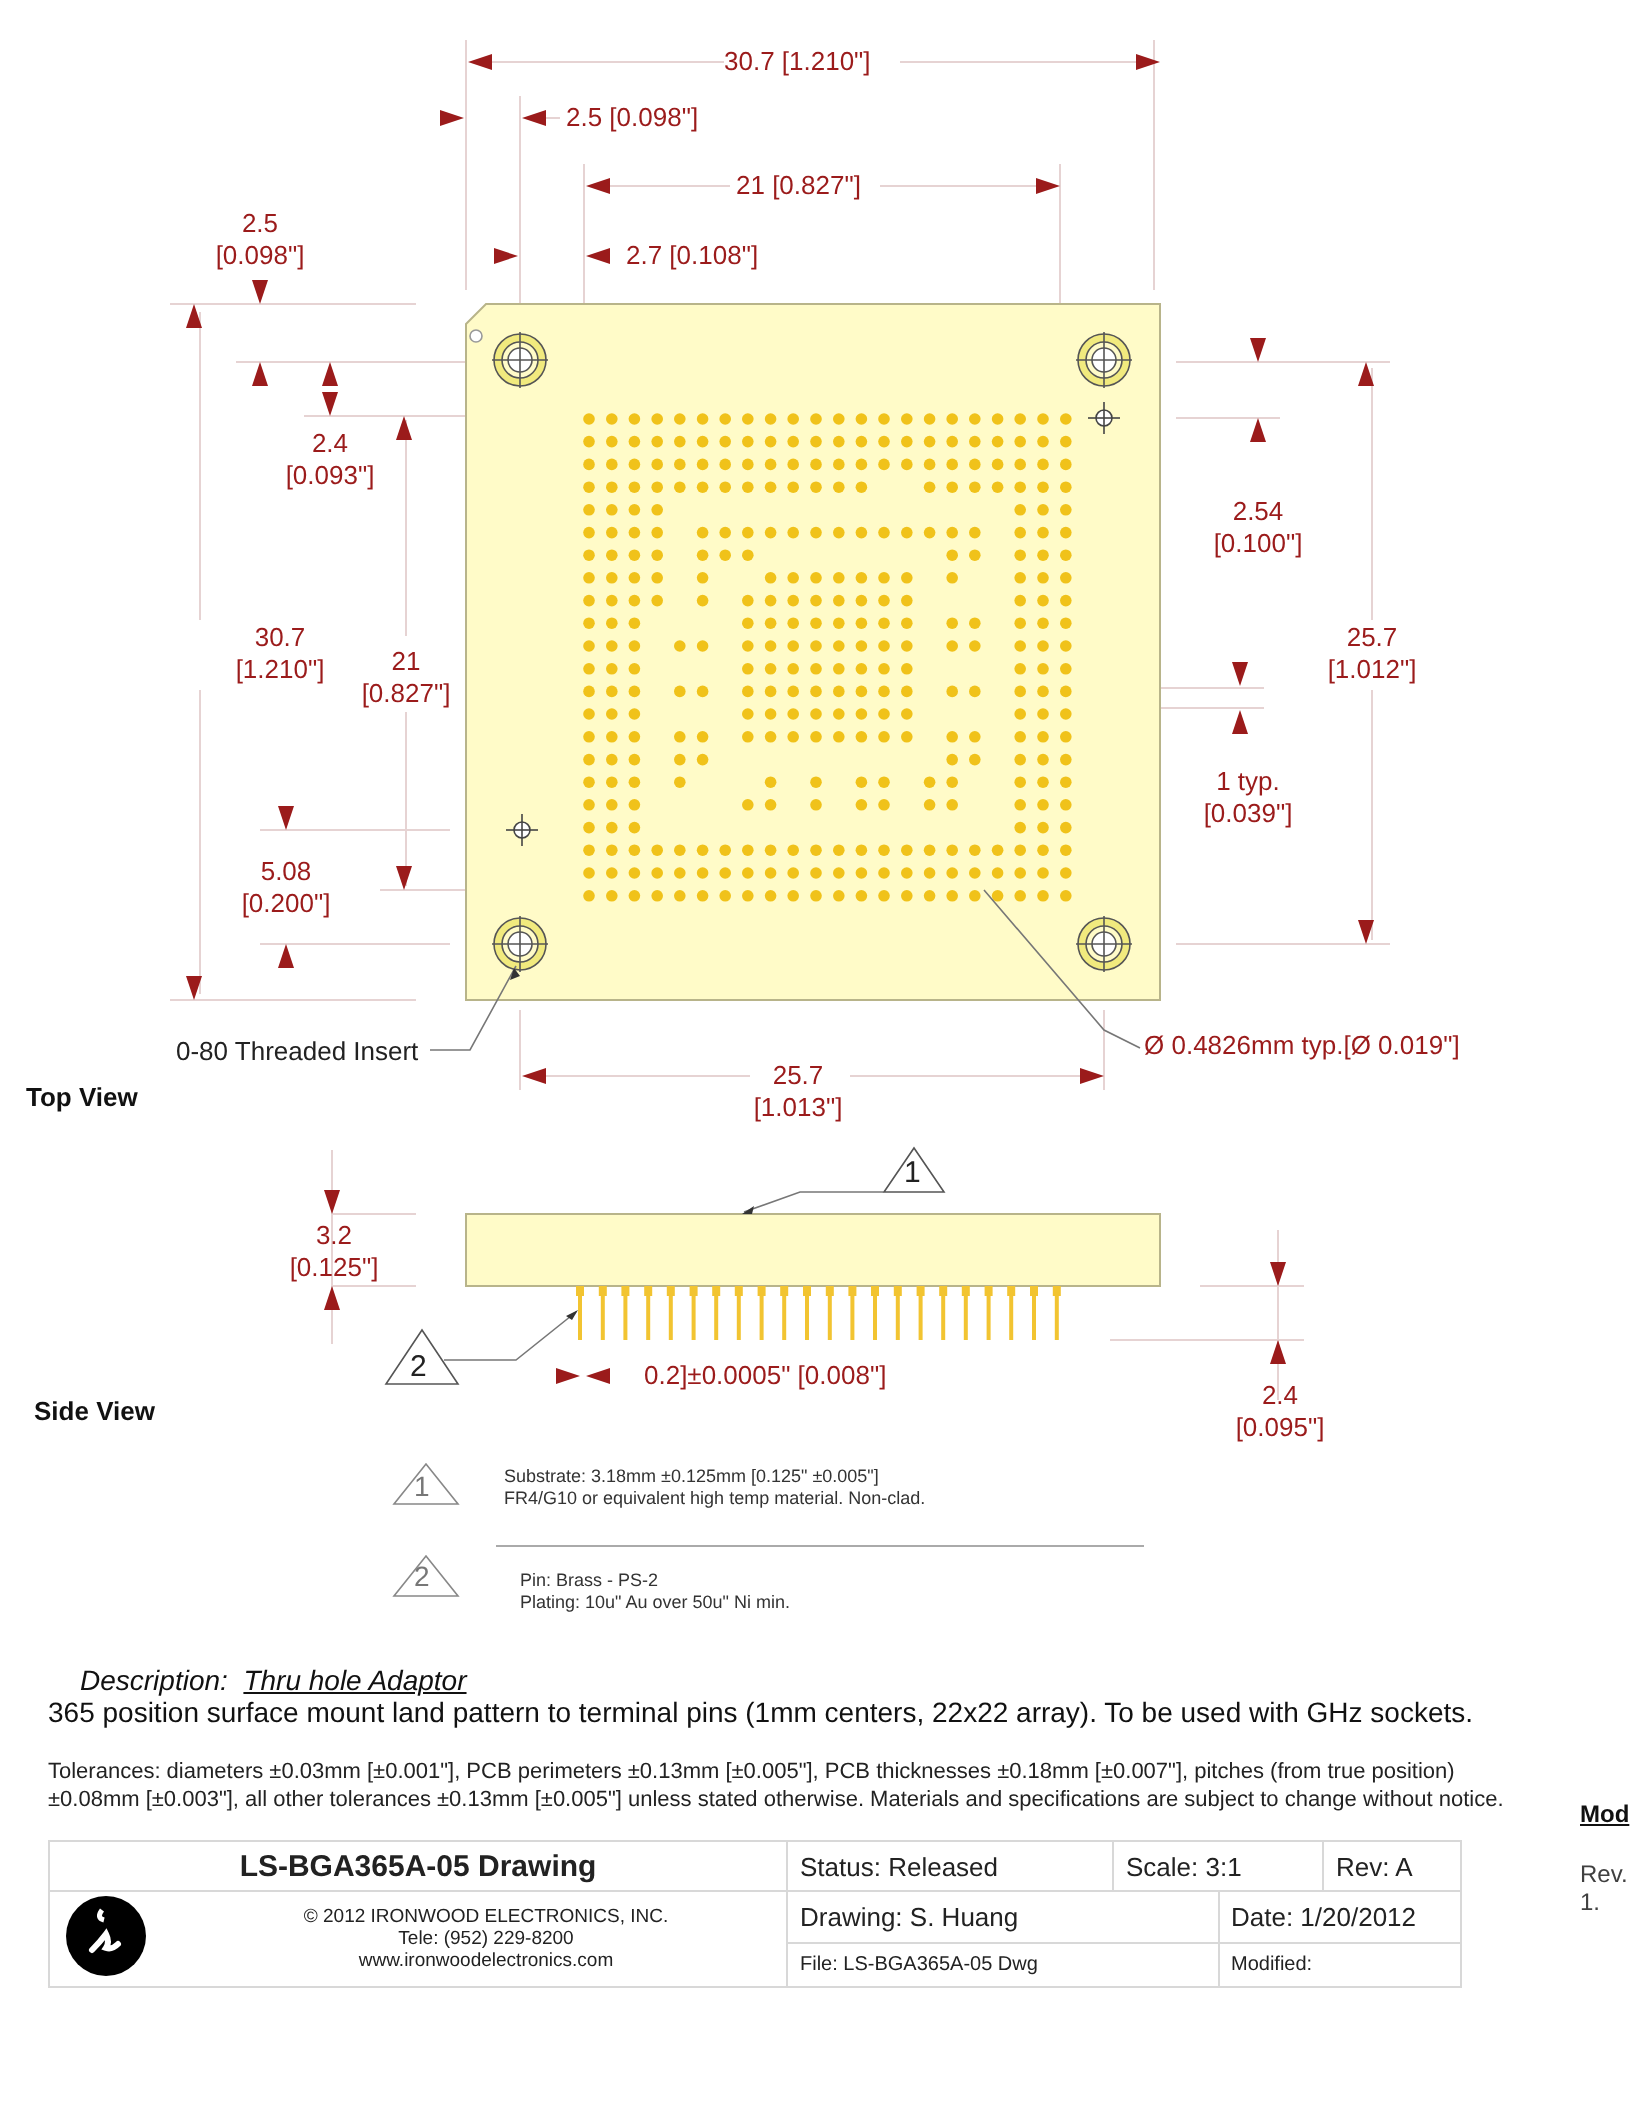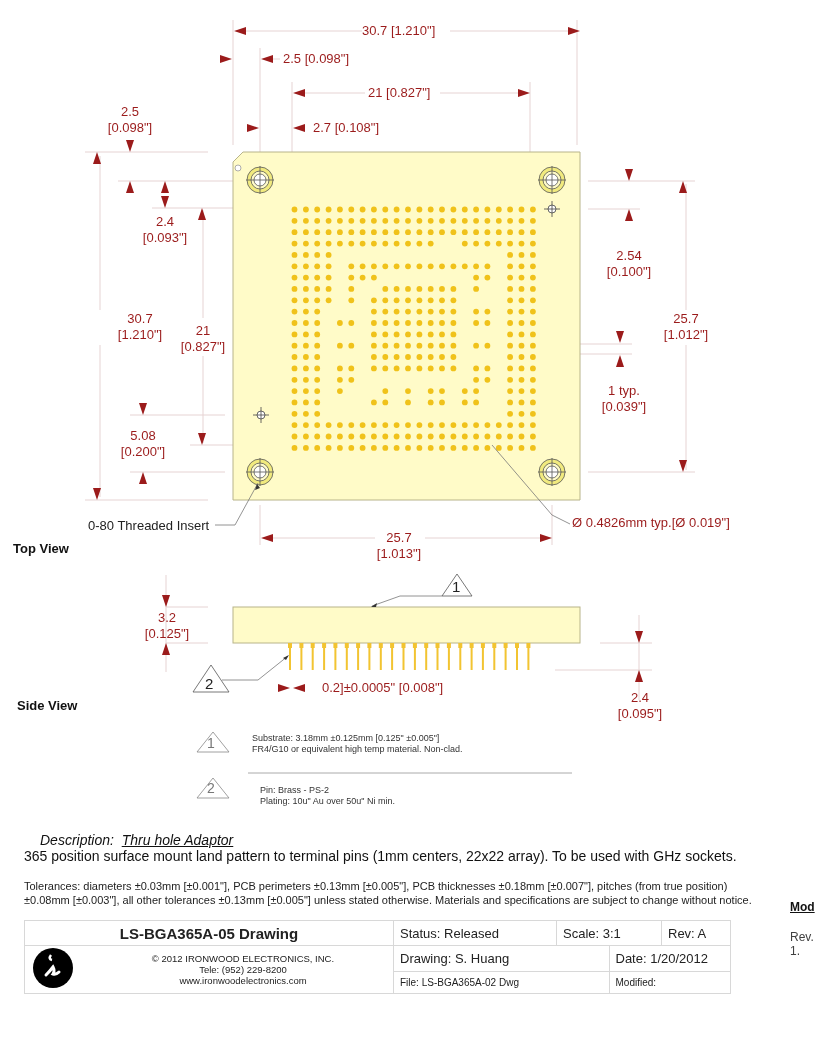--- a/index.html
+++ b/index.html
@@ -702,21 +702,21 @@
     </td>
     <td rowspan="2" style="text-align:center;font-size:9.5px;line-height:11px;border-left:none;">
       <div>© 2012 IRONWOOD ELECTRONICS, INC.</div>
       <div>Tele: (952) 229-8200</div>
       <div>www.ironwoodelectronics.com</div>
     </td>
     <td colspan="2">Drawing: S. Huang</td>
     <td colspan="2">Date: 1/20/2012</td>
   </tr>
   <tr style="height:22px;">
-    <td colspan="2" style="font-size:10px;">File: LS-BGA365A-02 Dwg</td>
+    <td colspan="2" style="font-size:10px;">File: LS-BGA365A-05 Dwg</td>
     <td colspan="2" style="font-size:10px;">Modified:</td>
   </tr>
 </tbody>
   </table>
 
 <div class="abs" style="left:790px;top:900px;font-size:12px;font-weight:bold;text-decoration:underline;color:#111;">Mod</div>
 <div class="abs" style="left:790px;top:930px;font-size:12px;color:#404040;line-height:14px;">
   <div>Rev.</div>
   <div>1.</div>
 </div>

